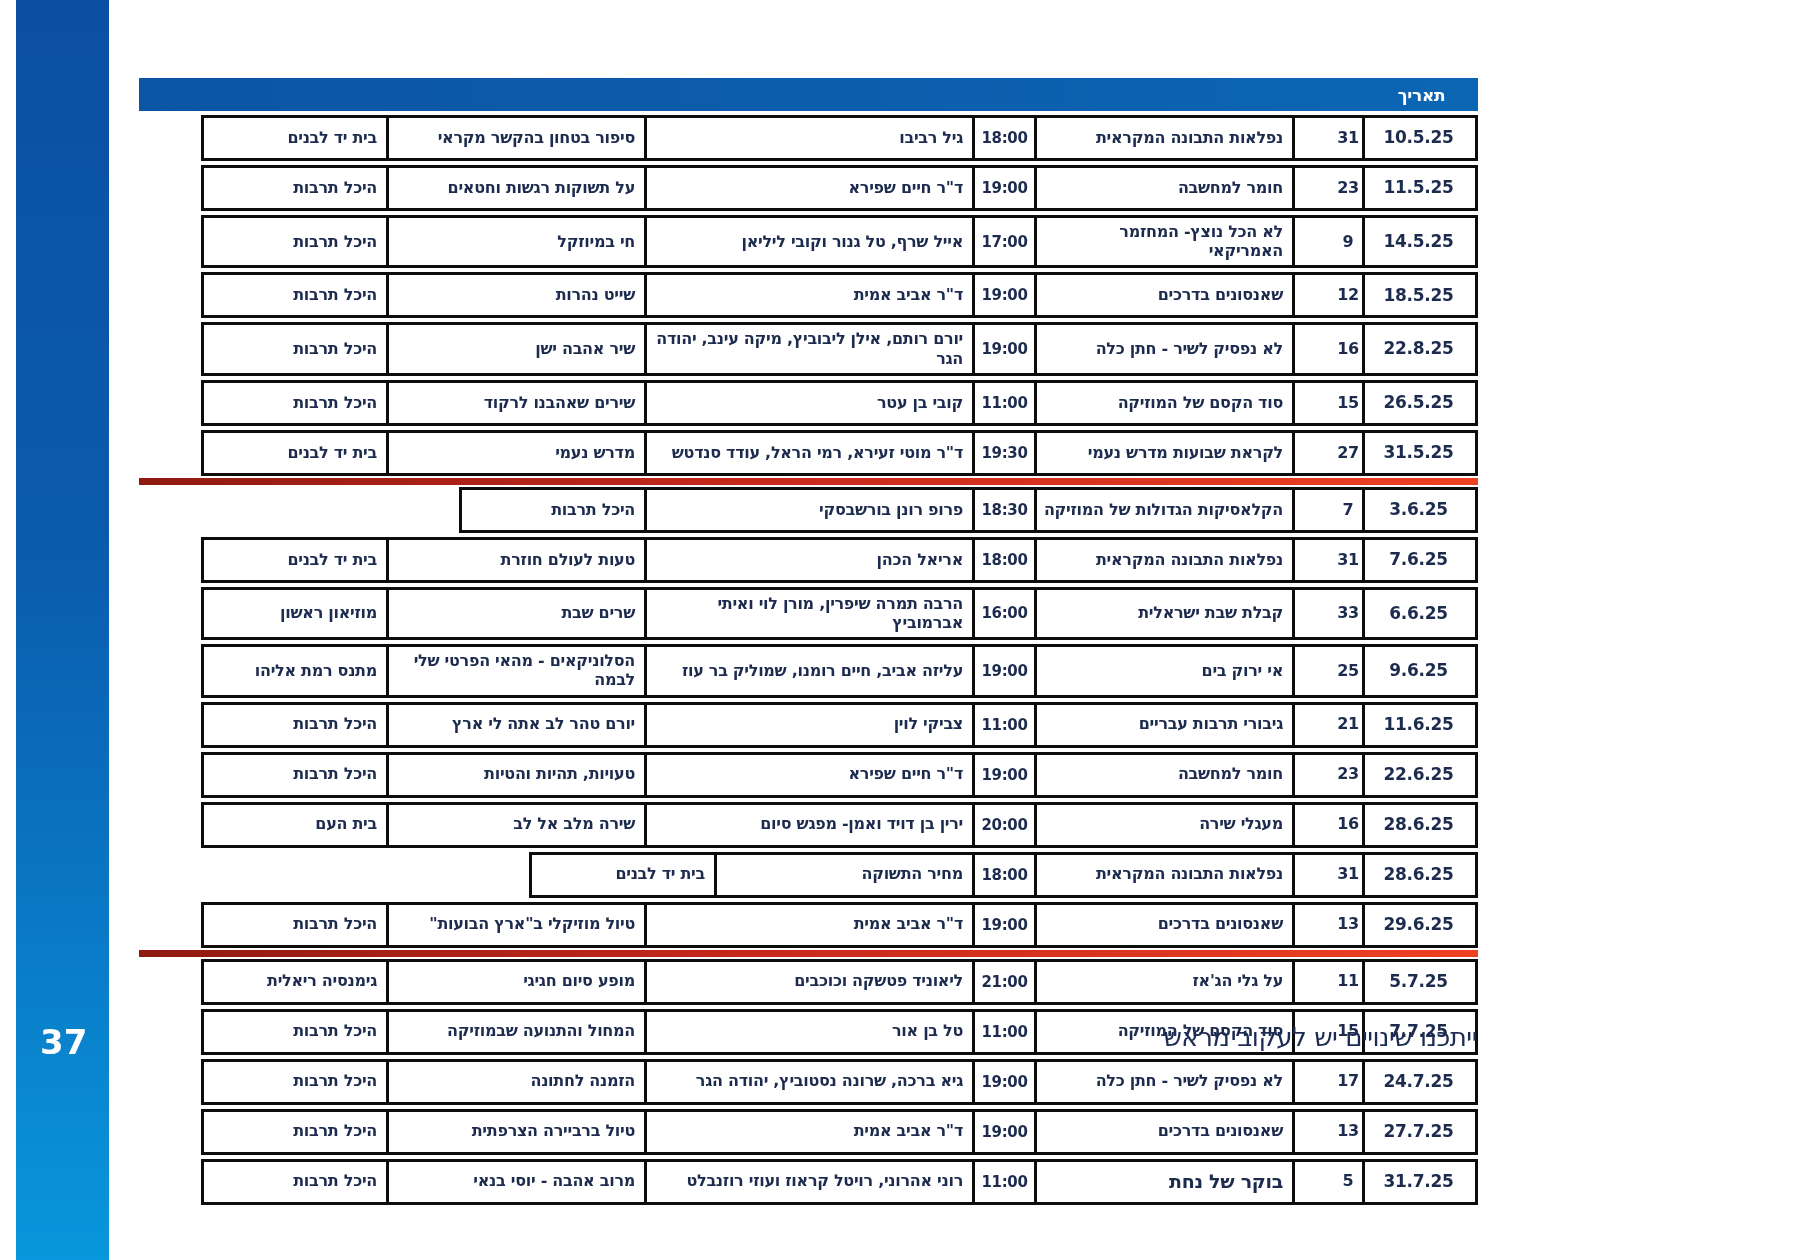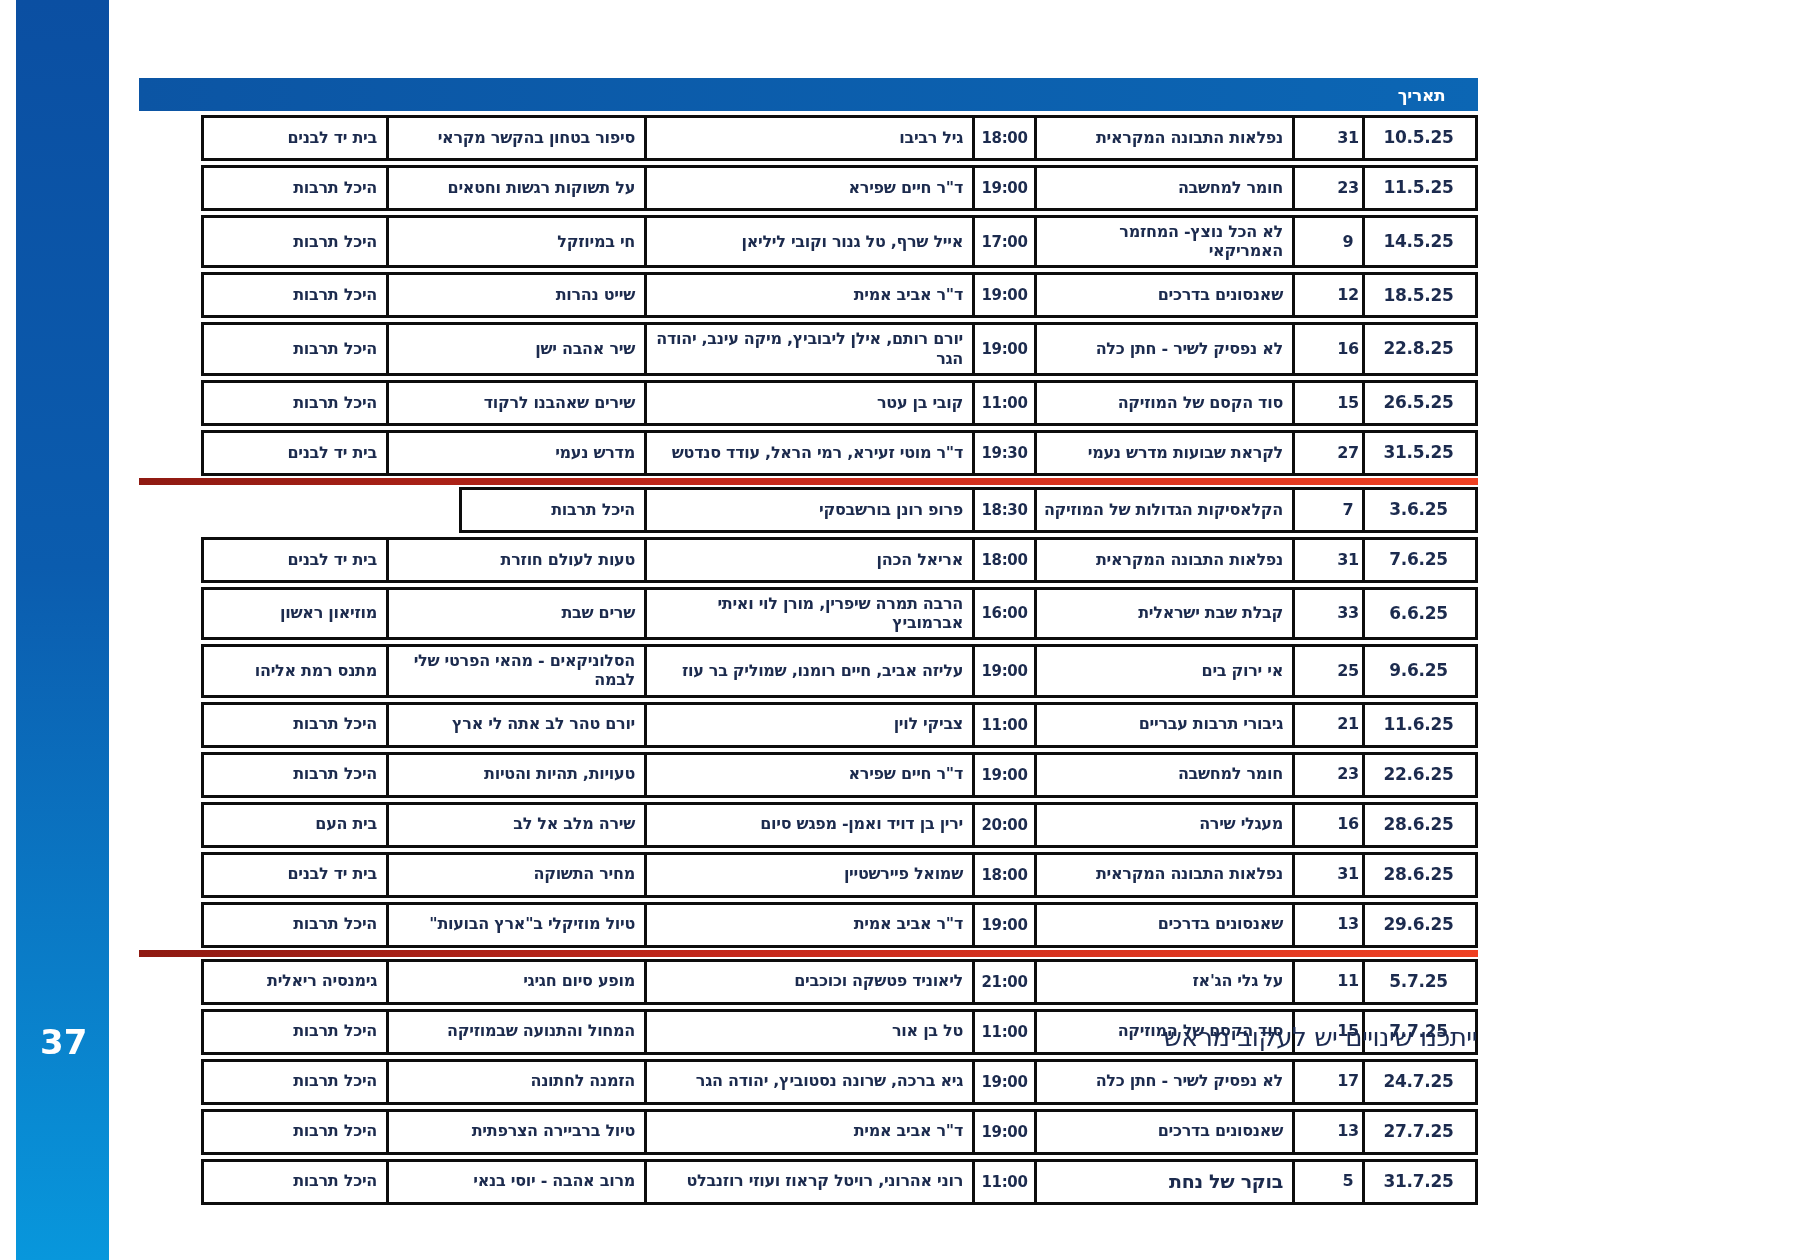--- a/index.html
+++ b/index.html
@@ -196,21 +196,20 @@
     <div class="cell c-time">20:00</div>
     <div class="cell c-lect">ירין בן דויד ואמן- מפגש סיום</div>
     <div class="cell c-topic">שירה מלב אל לב</div>
     <div class="cell c-loc">בית העם</div>
   </div>
       <div class="trow">
     <div class="cell c-date">28.6.25</div>
     <div class="cell c-page">31</div>
     <div class="cell c-series">נפלאות התבונה המקראית</div>
     <div class="cell c-time">18:00</div>
-    <div class="cell c-lect">שמואל פיירשטיין</div>
     <div class="cell c-topic">מחיר התשוקה</div>
     <div class="cell c-loc">בית יד לבנים</div>
   </div>
       <div class="trow">
     <div class="cell c-date">29.6.25</div>
     <div class="cell c-page">13</div>
     <div class="cell c-series">שאנסונים בדרכים</div>
     <div class="cell c-time">19:00</div>
     <div class="cell c-lect">ד"ר אביב אמית</div>
     <div class="cell c-topic">טיול מוזיקלי ב"ארץ הבועות"</div>

